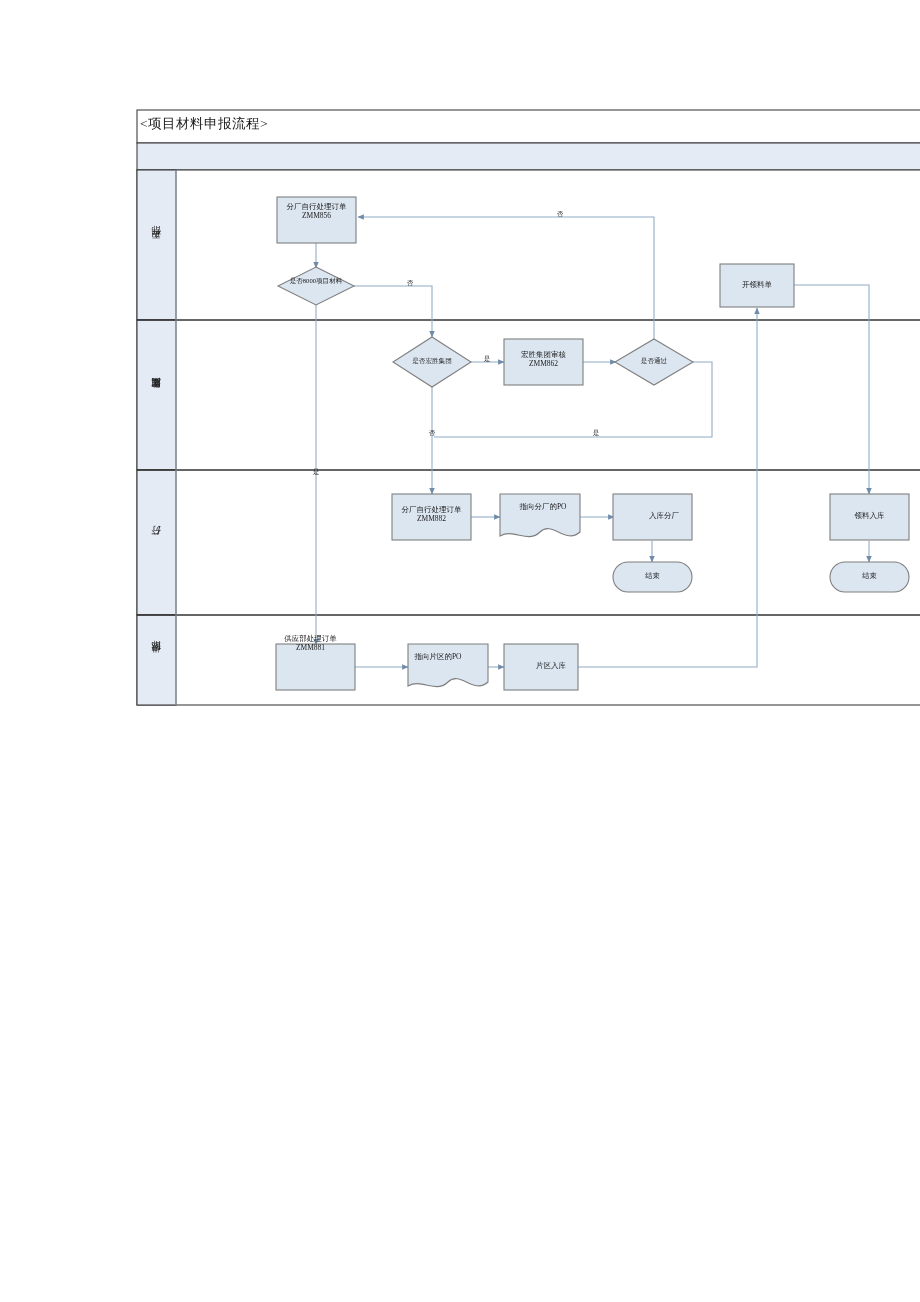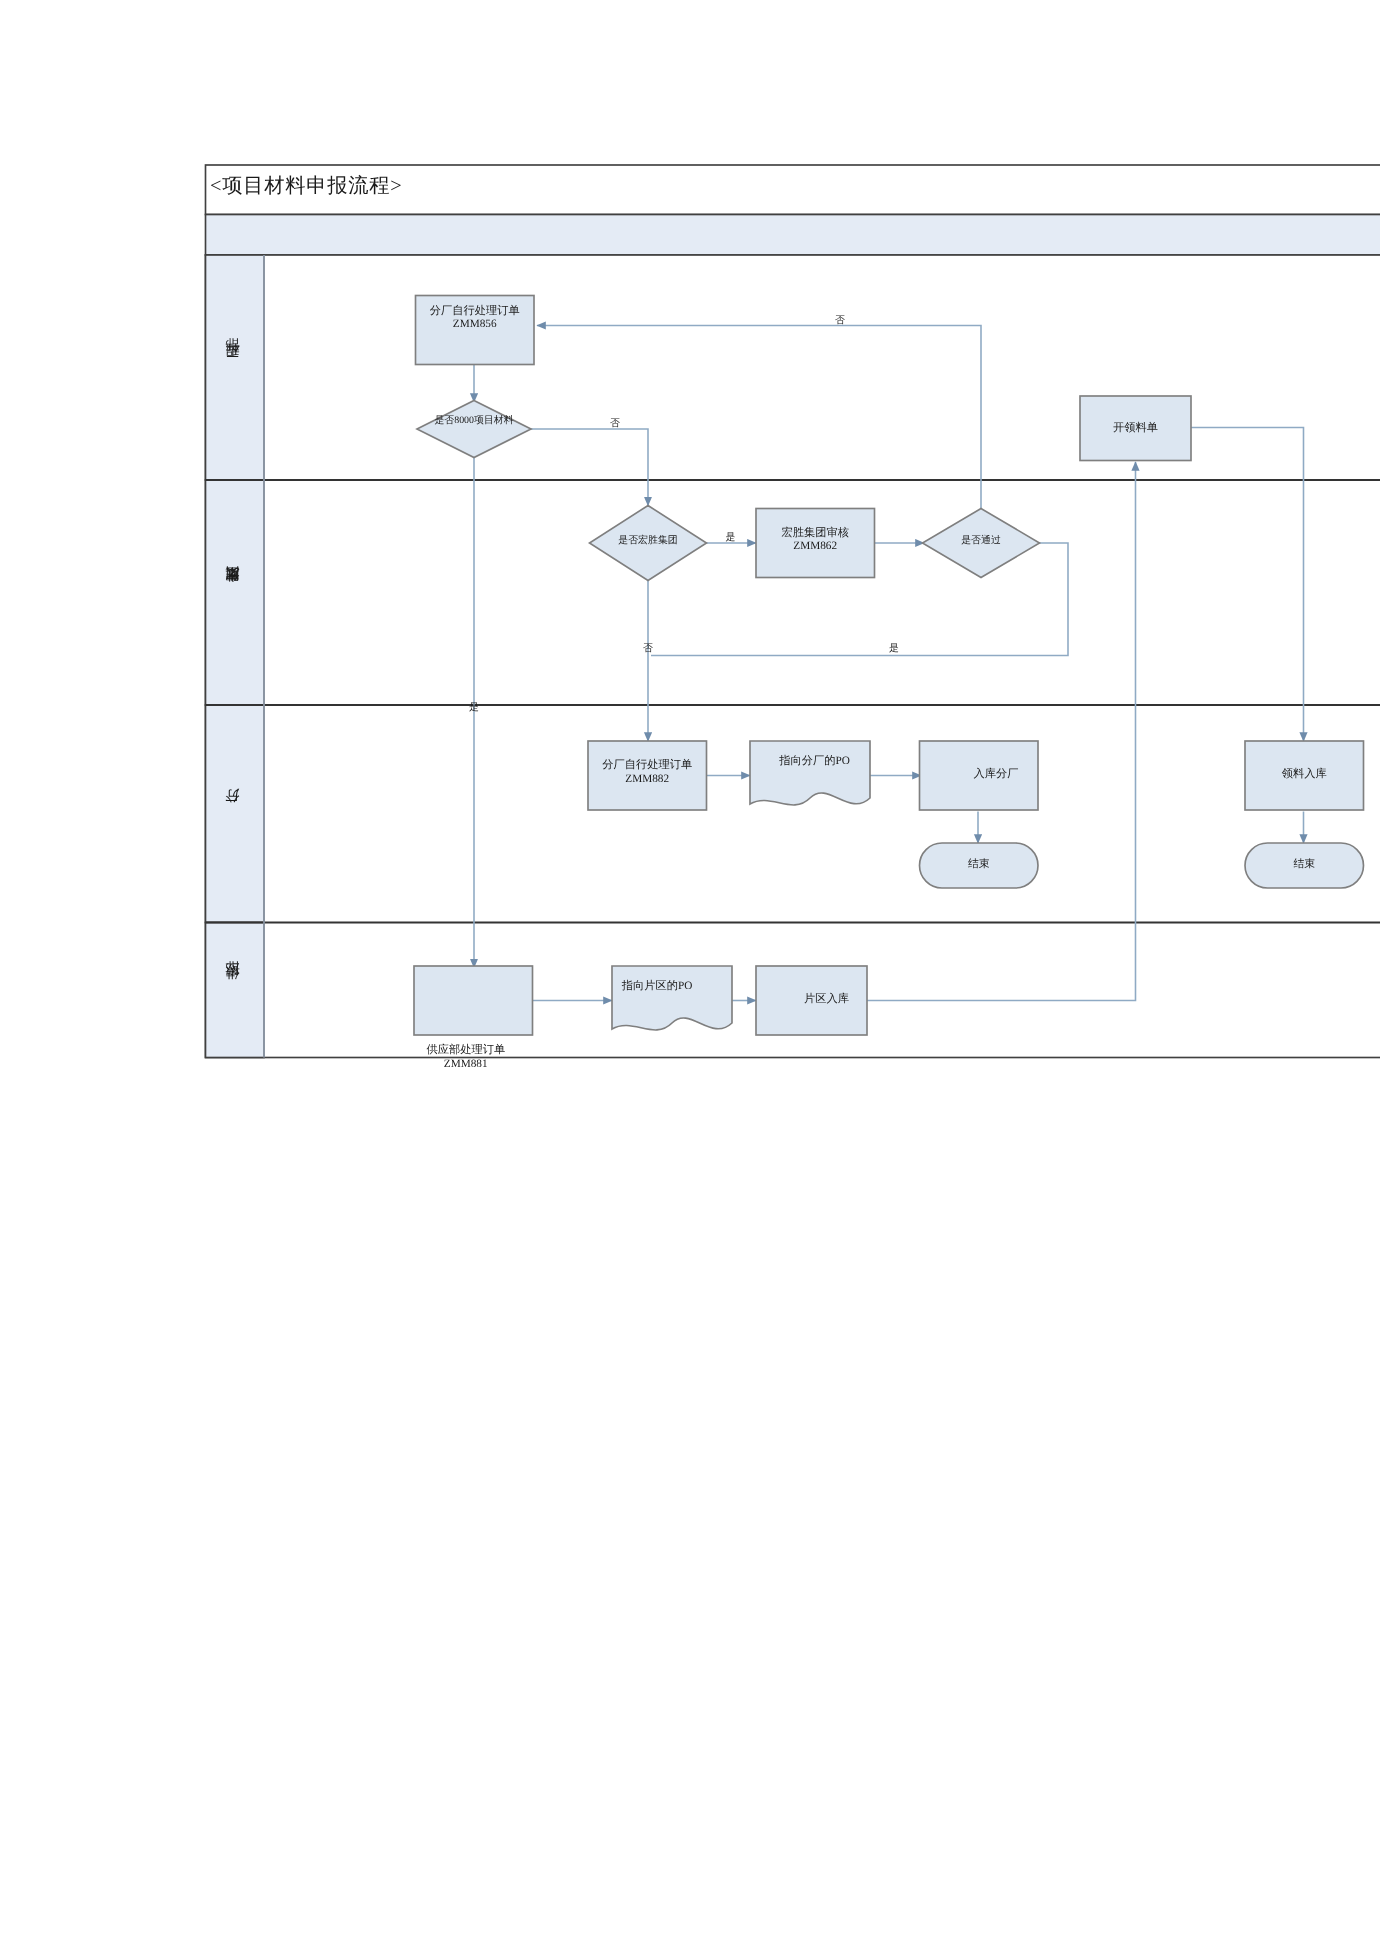--- a/index.html
+++ b/index.html
@@ -167,21 +167,21 @@
   <div class="lbl node-label" style="left:472px;top:503px;width:92px;margin-left:25px;">指向分厂的PO</div>
 
   <div class="lbl node-label" style="left:613px;top:512px;width:102px;">入库分厂</div>
 
   <div class="lbl terminator-label" style="left:613px;top:572px;width:79px;">结束</div>
 
   <div class="lbl node-label" style="left:830px;top:512px;width:79px;">领料入库</div>
 
   <div class="lbl terminator-label" style="left:830px;top:572px;width:79px;">结束</div>
 
-  <div class="lbl node-label" style="left:276px;top:696px;width:69px;">供应部处理订单
+  <div class="lbl node-label" style="left:276px;top:635px;width:69px;">供应部处理订单
 ZMM881</div>
 
   <div class="lbl node-label" style="left:408px;top:653px;width:60px;">指向片区的PO</div>
 
   <div class="lbl node-label" style="left:504px;top:662px;width:94px;">片区入库</div>
 
   <div class="lbl edge-label" style="left:402px;top:279px;width:16px;">否</div>
 
   <div class="lbl edge-label" style="left:308px;top:468px;width:16px;">是</div>
 

